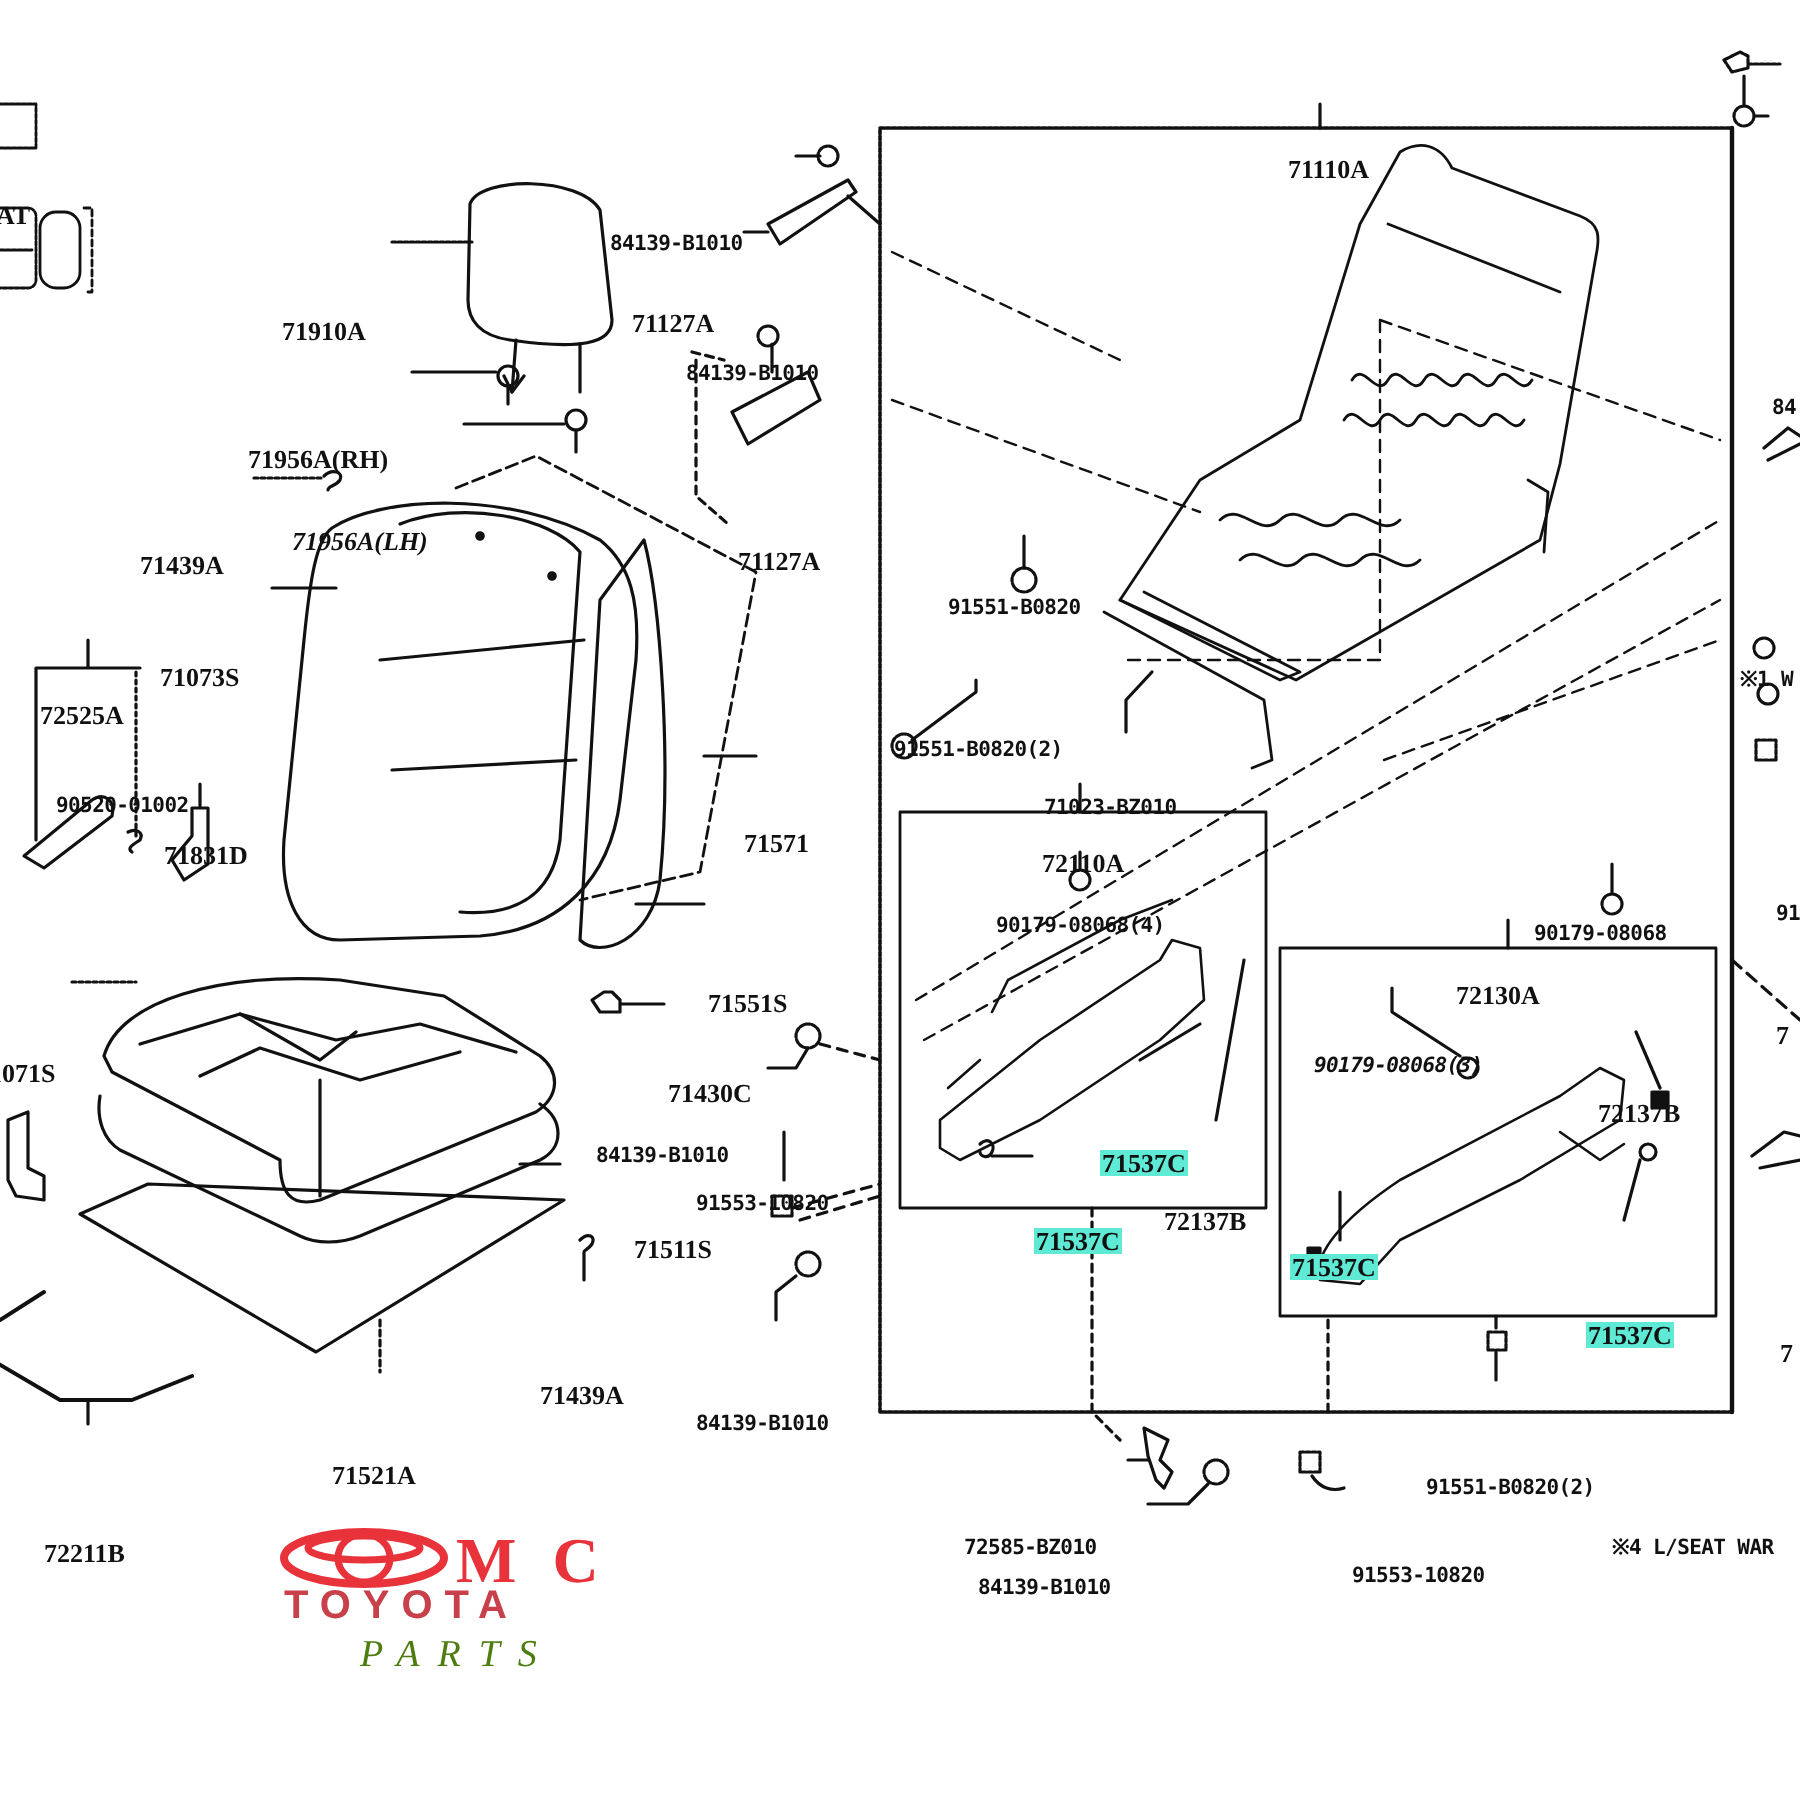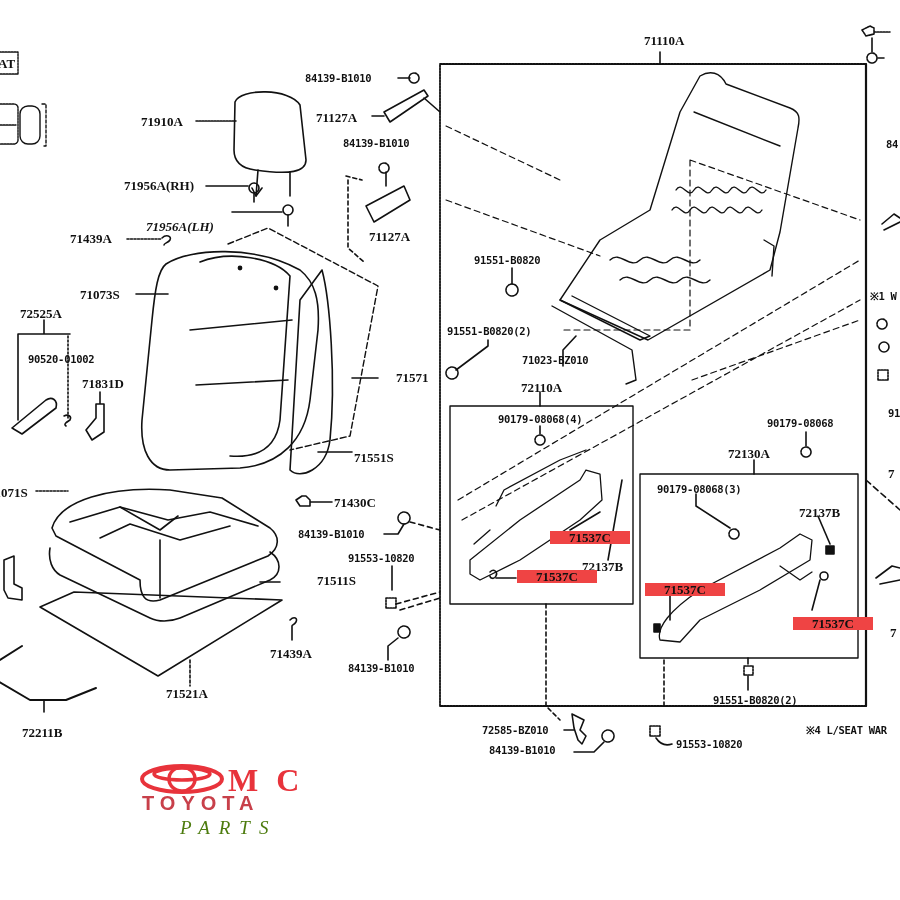--- a/index.html
+++ b/index.html
@@ -1,21 +1,21 @@
 <!DOCTYPE html>
 <html><head>
 <meta charset="utf-8">
 <style>
   html, body { margin:0; padding:0; background:#ffffff; }
   body { width:900px; height:900px; position:relative; overflow:hidden; font-family:"DejaVu Sans Mono", monospace; }
   #canvas { position:absolute; left:0; top:0; width:900px; height:900px; }
-  .lbl { position:absolute; font-family:"Liberation Serif", serif; font-weight:bold; color:#111; white-space:nowrap; line-height:1; }
+  .lbl { position:absolute; font-family:"Liberation Serif", serif; font-weight:bold; color:#111; white-space:nowrap; line-height:1;margin-top:44px; }
   .sm { font-family:"DejaVu Sans Mono", monospace; font-weight:bold; font-size:10.5px; letter-spacing:-0.3px; }
   .md { font-size:13px; }
-  .hl { background:#ef4444; padding:0 19px; }
+  .hl { background:#5eead4; padding:0 1px; }
   .logo-line1 { position:absolute; left:138px; top:764px; width:240px; height:30px; }
   .logo-toyota { position:absolute; left:142px; top:792px; font-family:"Liberation Sans", sans-serif; font-weight:900; font-size:20px; letter-spacing:6px; color:#c8404a; }
   .logo-parts { position:absolute; left:180px; top:817px; font-family:"Liberation Serif", serif; font-style:italic; font-size:19px; letter-spacing:9px; color:#4d7c0f; }
   .logo-mc { position:absolute; left:228px; top:762px; font-family:Liberation Serif, serif; font-weight:900; font-size:32px; letter-spacing:18px; color:#e8333b; }
 </style>
 </head>
 <body>
 
 <svg id="canvas" viewBox="0 0 900 900" xmlns="http://www.w3.org/2000/svg" fill="none" stroke="#111" stroke-width="1.6" stroke-linecap="round" stroke-linejoin="round">
 
@@ -178,21 +178,21 @@
 <div class="lbl md" style="left:-2px;top:57px;">AT</div>
 
 <div class="lbl md" style="left:141px;top:115px;">71910A</div>
 <div class="lbl md" style="left:124px;top:179px;">71956A(RH)</div>
 <div class="lbl md" style="left:146px;top:220px;font-style:italic;">71956A(LH)</div>
 <div class="lbl md" style="left:70px;top:232px;">71439A</div>
 <div class="lbl md" style="left:80px;top:288px;">71073S</div>
 <div class="lbl md" style="left:20px;top:307px;">72525A</div>
 <div class="lbl sm" style="left:28px;top:354px;">90520-01002</div>
 <div class="lbl md" style="left:82px;top:377px;">71831D</div>
-<div class="lbl md" style="left:396px;top:371px;">71571</div>
+<div class="lbl md" style="left:372px;top:371px;">71571</div>
 <div class="lbl md" style="left:354px;top:451px;">71551S</div>
 <div class="lbl md" style="left:-12px;top:486px;">71071S</div>
 <div class="lbl md" style="left:334px;top:496px;">71430C</div>
 <div class="lbl sm" style="left:298px;top:529px;">84139-B1010</div>
 <div class="lbl sm" style="left:348px;top:553px;">91553-10820</div>
 <div class="lbl md" style="left:317px;top:574px;">71511S</div>
 <div class="lbl md" style="left:270px;top:647px;">71439A</div>
 <div class="lbl sm" style="left:348px;top:663px;">84139-B1010</div>
 <div class="lbl md" style="left:166px;top:687px;">71521A</div>
 <div class="lbl md" style="left:22px;top:726px;">72211B</div>
@@ -207,32 +207,32 @@
 <div class="lbl sm" style="left:447px;top:326px;">91551-B0820(2)</div>
 <div class="lbl sm" style="left:522px;top:355px;">71023-BZ010</div>
 <div class="lbl md" style="left:521px;top:381px;">72110A</div>
 <div class="lbl sm" style="left:498px;top:414px;">90179-08068(4)</div>
 <div class="lbl md hl" style="left:550px;top:531px;">71537C</div>
 <div class="lbl md" style="left:582px;top:560px;">72137B</div>
 <div class="lbl md hl" style="left:517px;top:570px;">71537C</div>
 
 <div class="lbl sm" style="left:767px;top:418px;">90179-08068</div>
 <div class="lbl md" style="left:728px;top:447px;">72130A</div>
-<div class="lbl sm" style="left:657px;top:484px;">90179-08068(3)</div>
+<div class="lbl sm" style="left:657px;top:484px;font-style:italic;">90179-08068(3)</div>
 <div class="lbl md" style="left:799px;top:506px;">72137B</div>
 <div class="lbl md hl" style="left:645px;top:583px;">71537C</div>
 <div class="lbl md hl" style="left:793px;top:617px;">71537C</div>
 <div class="lbl sm" style="left:713px;top:695px;">91551-B0820(2)</div>
 
 <div class="lbl sm" style="left:482px;top:725px;">72585-BZ010</div>
 <div class="lbl sm" style="left:489px;top:745px;">84139-B1010</div>
 <div class="lbl sm" style="left:676px;top:739px;">91553-10820</div>
 <div class="lbl sm" style="left:806px;top:725px;">※4 L/SEAT WAR</div>
 
-<div class="lbl sm" style="left:886px;top:139px;">84</div>
+<div class="lbl sm" style="left:886px;top:155px;">84</div>
 <div class="lbl sm" style="left:870px;top:291px;">※1 W</div>
 <div class="lbl sm" style="left:888px;top:408px;">91</div>
 <div class="lbl md" style="left:888px;top:467px;">7</div>
 <div class="lbl md" style="left:890px;top:626px;">7</div>
 
 <div>
   <svg class="logo-line1" viewBox="0 0 240 30">
     <ellipse cx="44" cy="15" rx="40" ry="13" fill="none" stroke="#e8333b" stroke-width="4"></ellipse>
     <ellipse cx="44" cy="15" rx="13" ry="12" fill="none" stroke="#e8333b" stroke-width="3.5"></ellipse>
     <ellipse cx="44" cy="10" rx="28" ry="6" fill="none" stroke="#e8333b" stroke-width="3.5"></ellipse>

